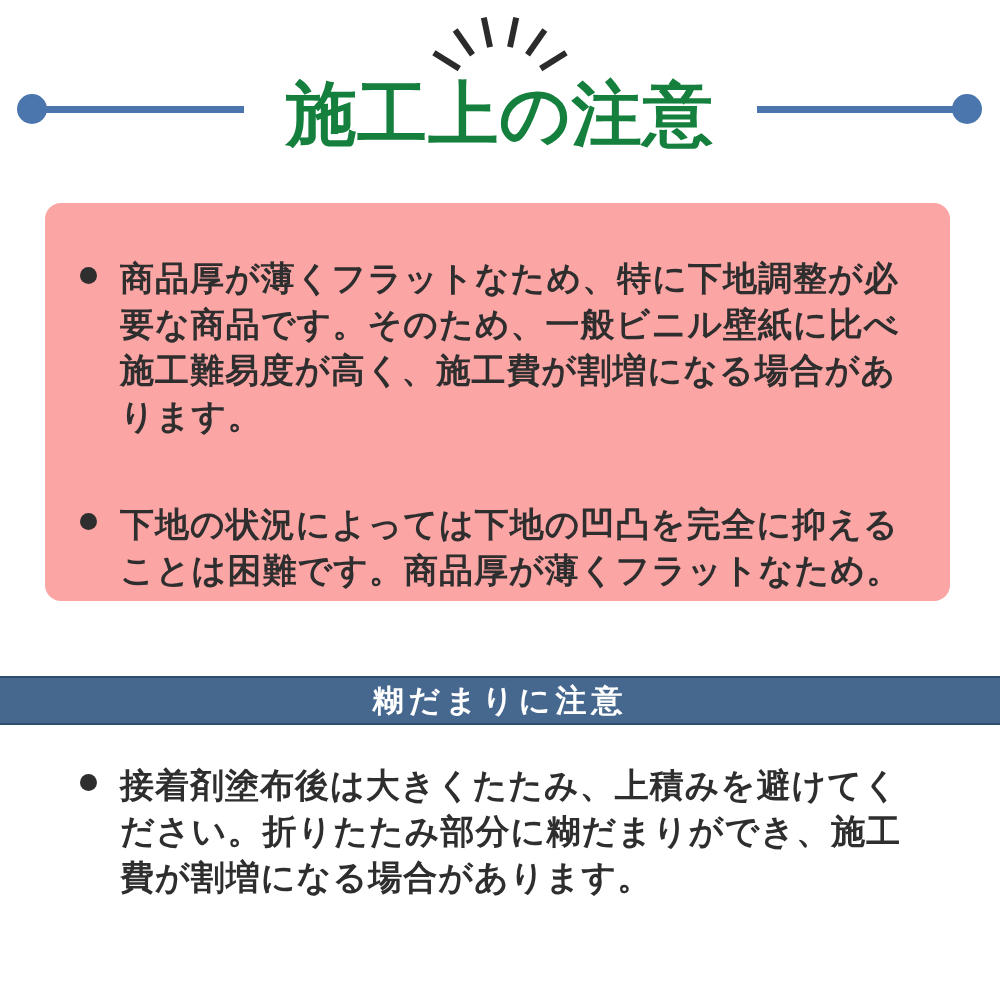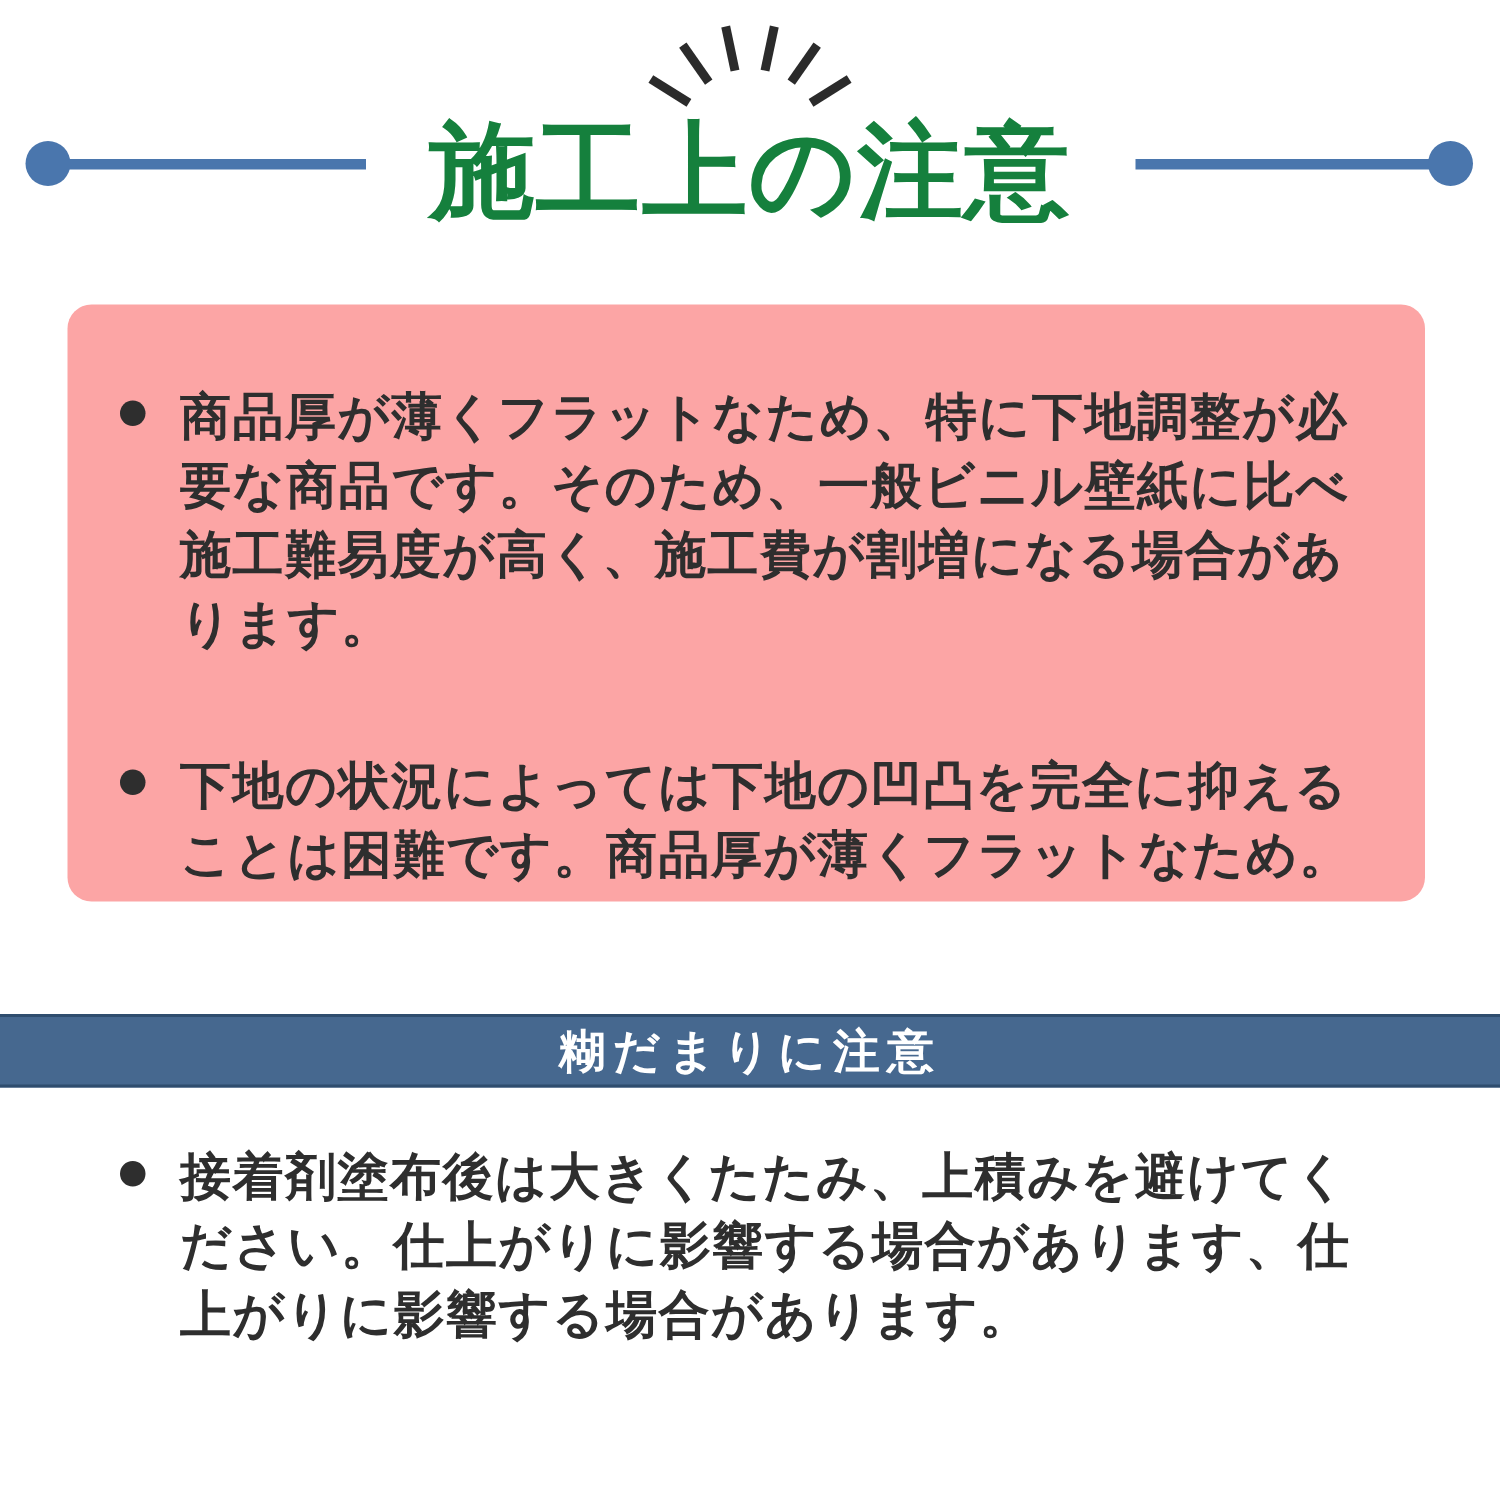--- a/index.html
+++ b/index.html
@@ -94,17 +94,17 @@
     </div>
   </div>
 
   <div class="banner">
     <span class="banner-label">糊だまりに注意</span>
   </div>
 
   <div class="glue-section">
     <div class="bullet-item">
       <span class="bullet-dot"></span>
-      <span class="bullet-text">接着剤塗布後は大きくたたみ、上積みを避けてください。仕上がりに影響する場合があります、仕上がりに影響する場合があります。</span>
+      <span class="bullet-text">接着剤塗布後は大きくたたみ、上積みを避けてください。折りたたみ部分に糊だまりができ、施工費が割増になる場合があります。</span>
     </div>
   </div>
 
 </div>
 
 </body></html>

